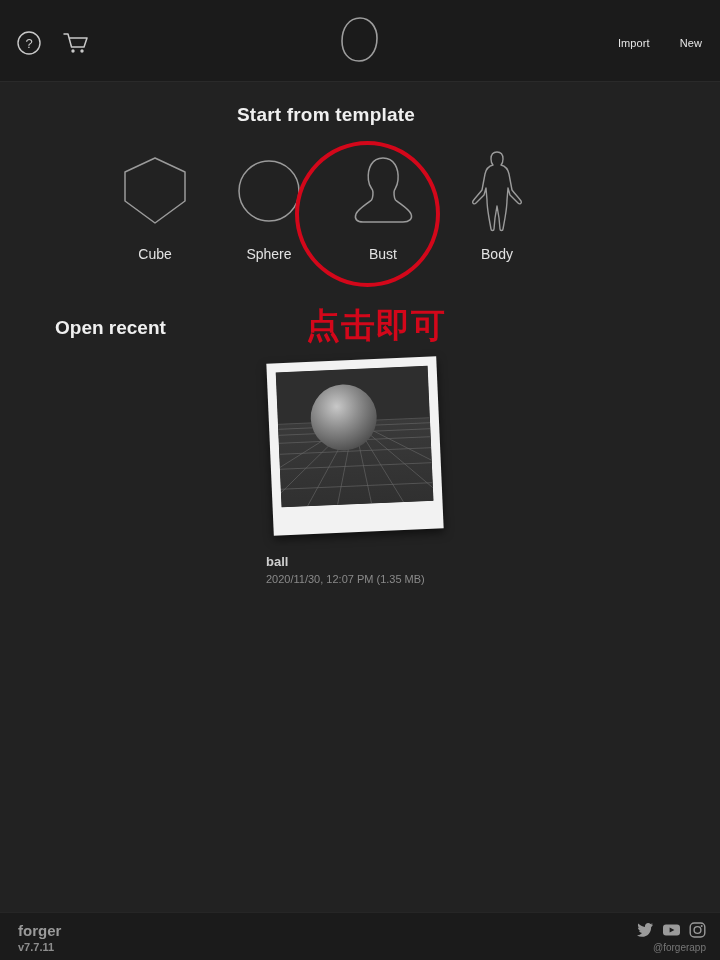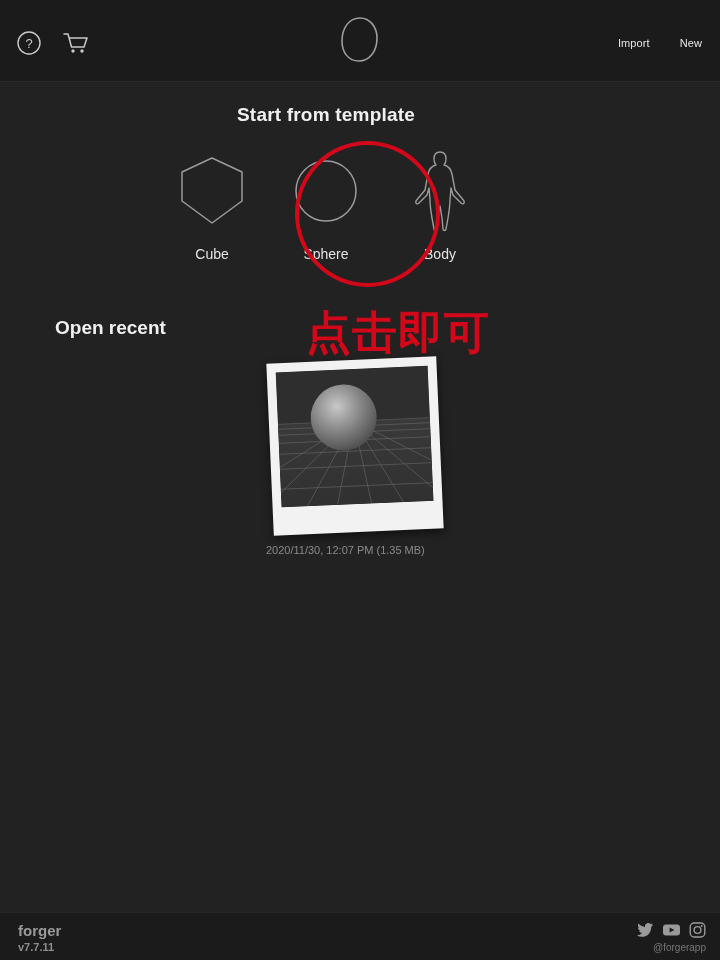--- a/index.html
+++ b/index.html
@@ -117,21 +117,21 @@
     left: 55px;
     top: 317px;
     font-size: 19px;
     font-weight: bold;
     color: #f0f0f0;
   }
   #annotation-text {
     position: absolute;
     left: 306px;
     top: 303px;
-    font-size: 45px;
+    font-size: 34px;
     font-weight: bold;
     color: #d3071a;
     letter-spacing: 1px;
     font-family: Liberation Serif, serif;
     white-space: nowrap;
   }
 
   #recent-list {
     position: absolute;
     left: 0; top: 360px;
@@ -275,20 +275,32 @@
 
     <div class="template-item">
       <div class="tpl-art">
         <svg width="72" height="72" viewBox="0 0 72 72">
           <circle cx="36" cy="36" r="30" fill="none" stroke="#9b9b9b" stroke-width="1.5"></circle>
         </svg>
       </div>
       <div class="tpl-label">Sphere</div>
     </div>
 
+    <div class="template-item">
+      <div class="tpl-art">
+        <svg width="72" height="78" viewBox="0 0 72 78">
+          <path d="M36 6 C47 6 52 16 51 28 C50.4 34 48.5 36 47.5 38
+                   C46.6 40 47 46 48.5 48 C53 52 62 57 64 62
+                   C66 67 62 70 56 70 L16 70 C10 70 7 67 9 62
+                   C11 57 20 52 24.5 48 C26 46 26.4 40 25.5 38
+                   C24.5 36 22 34 21.4 28 C20.3 16 25 6 36 6 Z" fill="none" stroke="#9b9b9b" stroke-width="1.5" stroke-linejoin="round"></path>
+        </svg>
+      </div>
+      <div class="tpl-label">Bust</div>
+    </div>
 
     <div class="template-item">
       <div class="tpl-art">
         <svg width="64" height="86" viewBox="0 0 64 86">
           <path d="M32 4 C36 4 38 7 38 11 C38 14 37 16 36 17
                    C40 18 43 21 44 26 L47 42 C50 46 54 50 56 53
                    C57 55 55 57 53 55 L45 47 L43 40 L42 52
                    C42 58 41 64 40 70 L38 81 C38 83 35 83 35 81
                    L34 70 L32 58 L30 70 L29 81 C29 83 26 83 26 81
                    L24 70 C23 64 22 58 22 52 L21 40 L19 47
@@ -351,20 +363,21 @@
               <line x1="0" y1="97" x2="152" y2="97"></line>
               <line x1="0" y1="117" x2="152" y2="117"></line>
             </g>
 
             <ellipse cx="66" cy="48" rx="33" ry="33" fill="url(#ballgrad)"></ellipse>
           </svg>
         </div>
       </div>
     </div>
 
+    <div class="recent-name">ball</div>
     <div class="recent-meta">2020/11/30, 12:07 PM (1.35 MB)</div>
   </div>
 </div>
 
 <div id="footer-bar">
 
   <div id="footer-left">
     <div id="app-name">forger</div>
     <div id="app-version">v7.7.11</div>
   </div>

